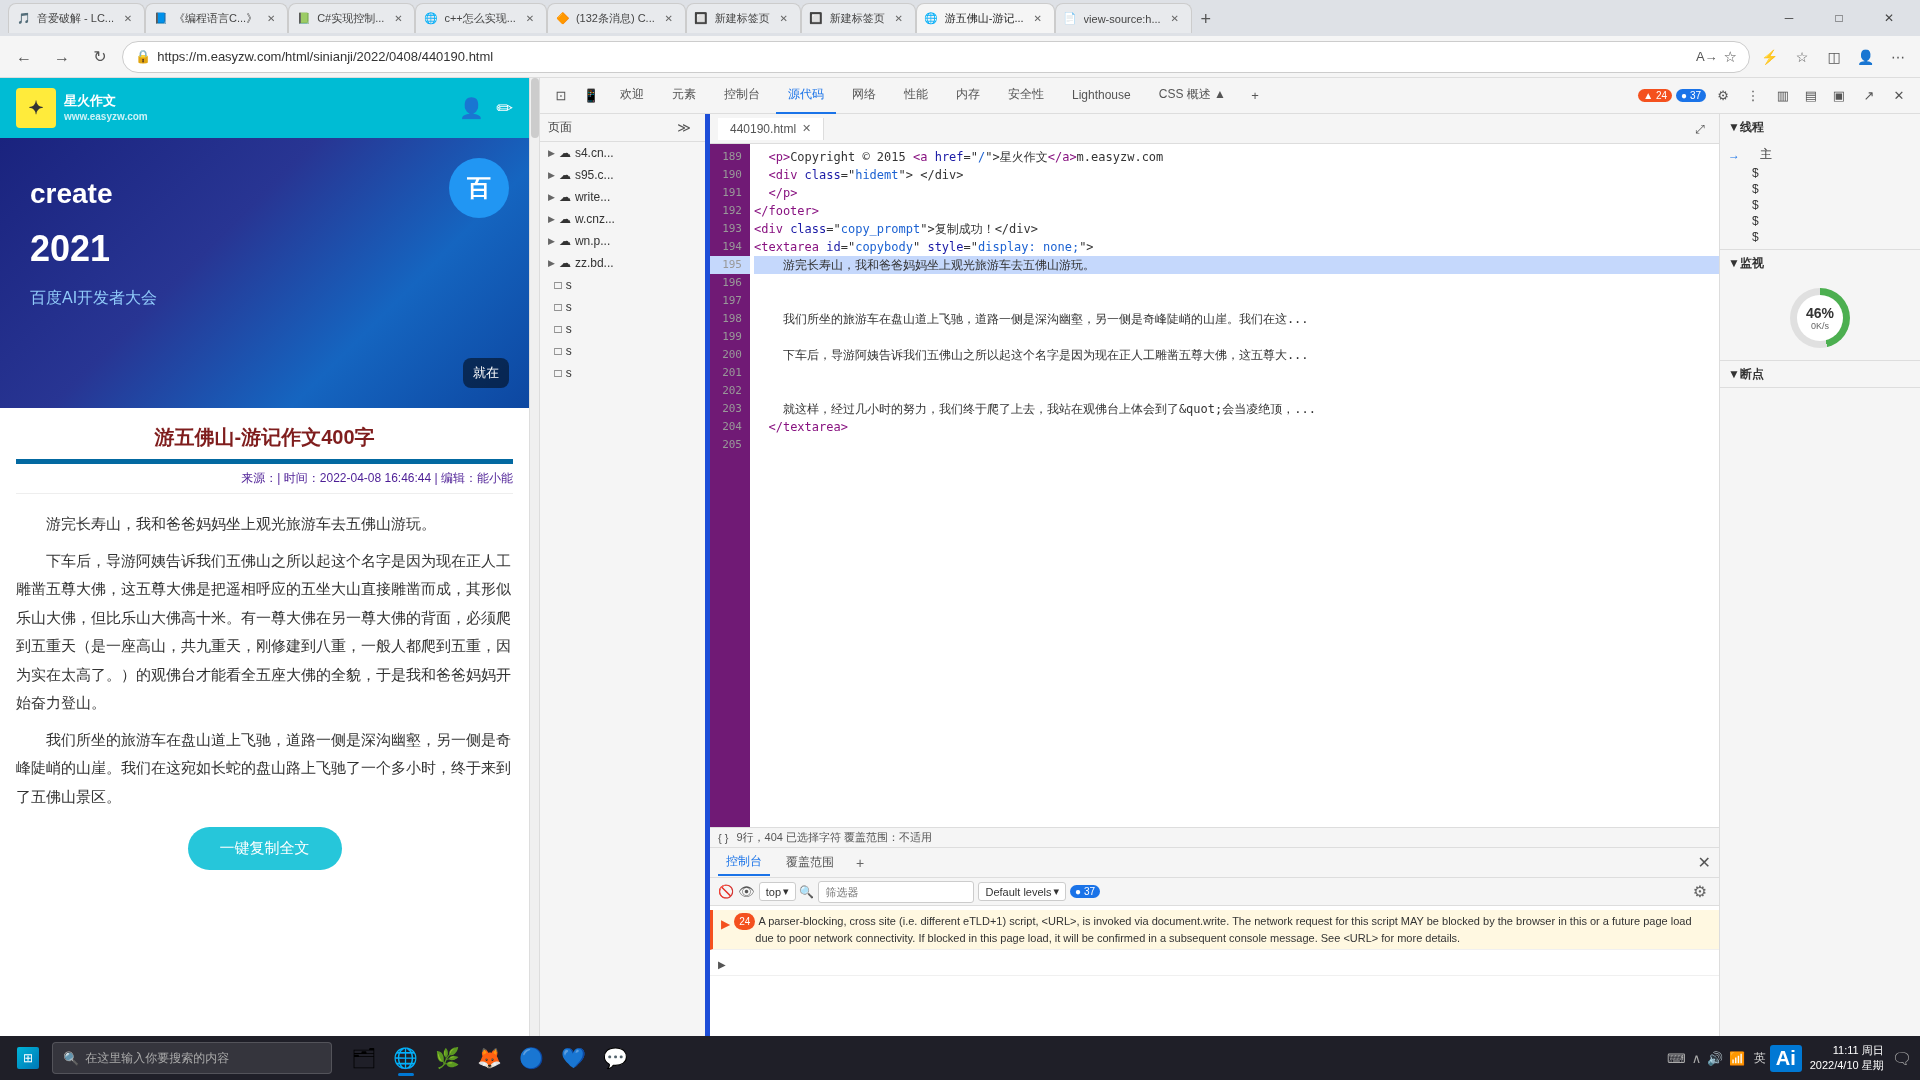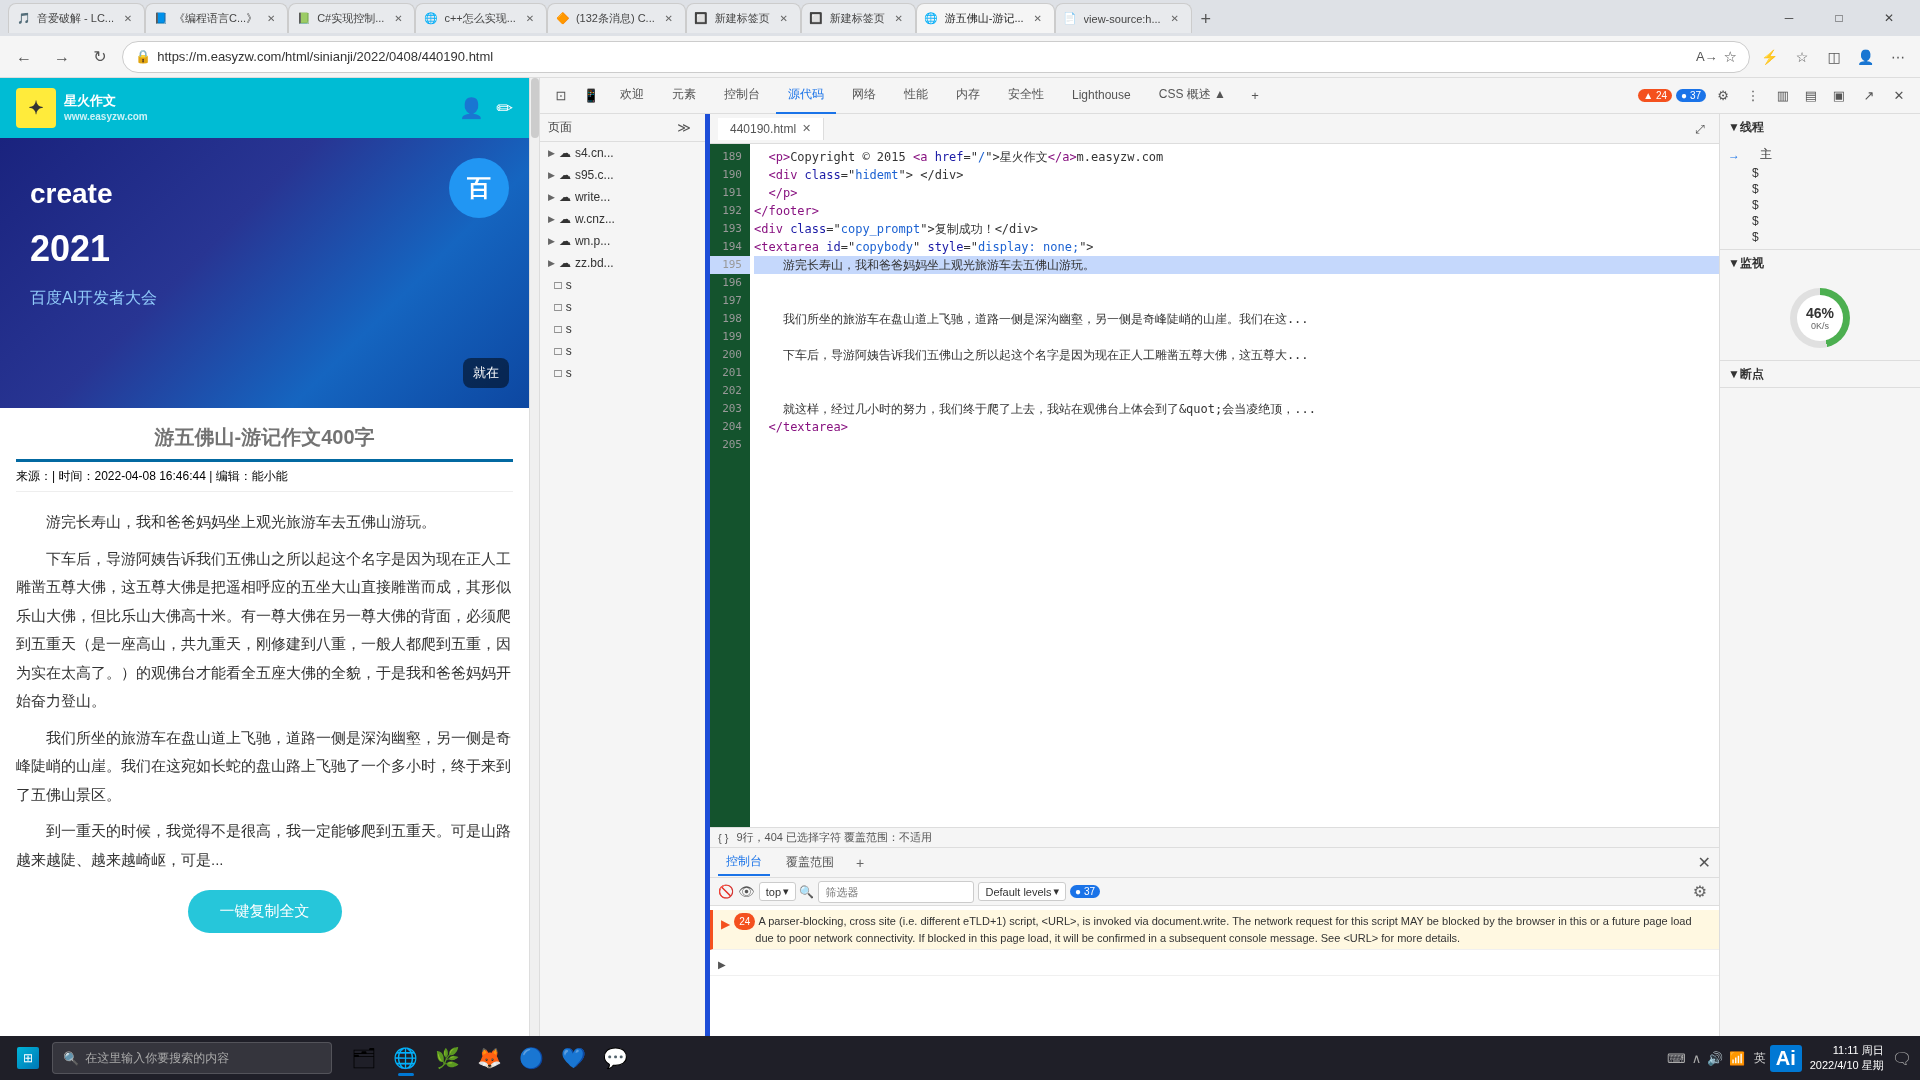--- a/index.html
+++ b/index.html
@@ -49,22 +49,22 @@
     .header-icons { margin-left: auto; display: flex; gap: 12px; }
     .header-icon { color: white; font-size: 20px; cursor: pointer; }
     .webpage-banner { width: 100%; background: #1a1a2e; display: flex; align-items: center; justify-content: center; height: 270px; overflow: hidden; position: relative; }
     .banner-img { width: 100%; height: 100%; background: linear-gradient(135deg, #1a237e 0%, #283593 40%, #1565c0 70%, #0d47a1 100%); display: flex; align-items: center; justify-content: center; position: relative; }
     .banner-text-create { font-size: 28px; font-weight: bold; color: white; position: absolute; left: 30px; top: 40px; }
     .banner-text-year { font-size: 36px; font-weight: bold; color: white; position: absolute; left: 30px; top: 90px; }
     .banner-subtitle { font-size: 16px; color: #90caf9; position: absolute; left: 30px; top: 150px; }
     .banner-baidu { position: absolute; right: 20px; top: 20px; }
     .baidu-logo { width: 60px; height: 60px; background: #2196f3; border-radius: 50%; display: flex; align-items: center; justify-content: center; color: white; font-size: 24px; font-weight: bold; }
     .webpage-content { padding: 16px; }
-    .article-title { color: #737373; font-size: 20px; font-weight: bold; text-align: center; margin-bottom: 8px; }
-    .article-meta { font-size: 12px; color: #000000; text-align: left; margin-bottom: 16px; border-top: 3px solid #0369a1; border-bottom: 1px solid #eee; padding: 6px 0; }
+    .article-title { color: #7f1d1d; font-size: 20px; font-weight: bold; text-align: center; margin-bottom: 8px; }
+    .article-meta { font-size: 12px; color: #4c1d95; text-align: right; margin-bottom: 16px; border-top: 5px solid #0369a1; border-bottom: 1px solid #eee; padding: 6px 0; }
     .article-body { font-size: 15px; line-height: 1.9; color: #333; }
     .article-body p { margin-bottom: 8px; }
     .article-body .indent { text-indent: 2em; }
     .copy-btn { margin: 16px auto; display: block; background: #26c6da; color: white; border: none; border-radius: 24px; padding: 12px 32px; font-size: 15px; cursor: pointer; }
 
     
     .devtools { flex: 1; background: #f5f5f5; display: flex; flex-direction: column; overflow: hidden; }
 
     
     .dt-toolbar { height: 36px; background: #f5f5f5; display: flex; align-items: center; padding: 0 8px; gap: 4px; border-bottom: 1px solid #ddd; flex-shrink: 0; }
@@ -83,21 +83,21 @@
     .dt-filetree-header { height: 28px; background: #f5f5f5; display: flex; align-items: center; padding: 0 8px; gap: 4px; font-size: 12px; color: #444; border-bottom: 1px solid #ddd; }
     .dt-file-item { height: 22px; display: flex; align-items: center; padding-left: 8px; gap: 4px; font-size: 12px; color: #333; cursor: pointer; }
     .dt-file-item .arrow { font-size: 9px; color: #666; }
 
     
     .dt-editor { flex: 1; background: white; display: flex; flex-direction: column; overflow: hidden; border-right: 1px solid #ddd; }
     .dt-editor-tab { height: 30px; background: #f5f5f5; display: flex; align-items: center; padding: 0 8px; border-bottom: 1px solid #ddd; flex-shrink: 0; }
     .dt-editor-tab-item { padding: 4px 12px; font-size: 12px; color: #555; display: flex; align-items: center; gap: 6px; background: white; border-right: 1px solid #ddd; }
     .dt-editor-expand { margin-left: auto; width: 22px; height: 22px; display: flex; align-items: center; justify-content: center; color: #555; font-size: 12px; cursor: pointer; }
     .dt-code-area { flex: 1; overflow: auto; display: flex; }
-    .dt-line-nums { width: 40px; flex-shrink: 0; background: #14532d; padding: 4px 0; text-align: right; }
+    .dt-line-nums { width: 40px; flex-shrink: 0; background: #701a75; padding: 4px 0; text-align: right; }
     .dt-line-num { height: 18px; line-height: 18px; font-size: 11px; color: #999; padding-right: 8px; font-family: monospace; }
     .dt-code-lines { flex: 1; padding: 4px 0 4px 4px; overflow-x: auto; }
     .dt-code-line { height: 18px; line-height: 18px; font-size: 12px; font-family: monospace; white-space: nowrap; }
     .dt-code-line.selected { background: #c5d8fc; }
 
     
     .c-tag { color: #881280; }
     .c-attr { color: #1a1aa6; }
     .c-val { color: #1c62d2; }
     .c-text { color: #333; }
@@ -277,21 +277,20 @@
         </div>
       </div>
 
       <div class="webpage-content">
         <div class="article-title">游五佛山-游记作文400字</div>
         <div class="article-meta">来源：| 时间：2022-04-08 16:46:44 | 编辑：能小能</div>
         <div class="article-body">
           <p class="indent">游完长寿山，我和爸爸妈妈坐上观光旅游车去五佛山游玩。</p>
           <p class="indent">下车后，导游阿姨告诉我们五佛山之所以起这个名字是因为现在正人工雕凿五尊大佛，这五尊大佛是把遥相呼应的五坐大山直接雕凿而成，其形似乐山大佛，但比乐山大佛高十米。有一尊大佛在另一尊大佛的背面，必须爬到五重天（是一座高山，共九重天，刚修建到八重，一般人都爬到五重，因为实在太高了。）的观佛台才能看全五座大佛的全貌，于是我和爸爸妈妈开始奋力登山。</p>
           <p class="indent">我们所坐的旅游车在盘山道上飞驰，道路一侧是深沟幽壑，另一侧是奇峰陡峭的山崖。我们在这宛如长蛇的盘山路上飞驰了一个多小时，终于来到了五佛山景区。</p>
-          <p class="indent">到一重天的时候，我觉得不是很高，我一定能够爬到五重天。可是山路越来越陡、越来越崎岖，可是...</p>
         </div>
         <button class="copy-btn">一键复制全文</button>
       </div>
     </div>
 
     <div style="width:10px;background:#f0f0f0;border-right:1px solid #ddd;position:relative;flex-shrink:0;">
       <div style="width:8px;height:60px;background:#ccc;border-radius:4px;position:absolute;top:0;left:1px;"></div>
     </div>
 
     <div class="devtools">

